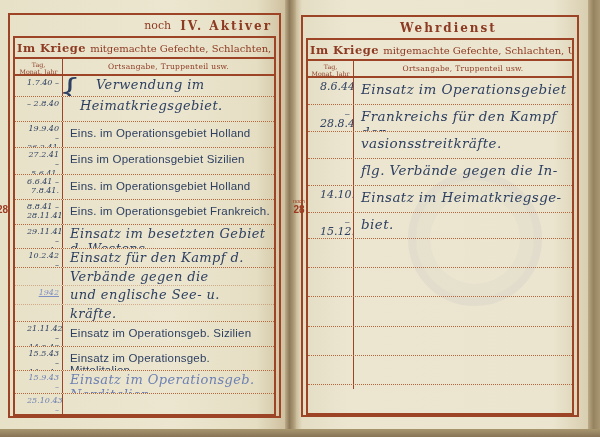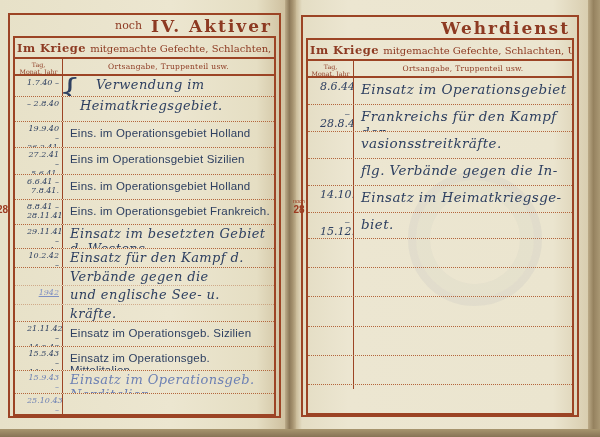--- a/index.html
+++ b/index.html
@@ -22,23 +22,23 @@
 
   .pagenum { position: absolute; top: 1px; font-size: 9px; color: #574733; letter-spacing: 1px; }
   .pn-left { left: 127px; } .pn-right { left: 427px; }
 
   .pagebox { position: absolute; border: 2px solid #9c4425; }
   .lp { left: 8px;  top: 13px; width: 273px; height: 405px; }
   .rp { left: 5px;  top: 15px; width: 278px; height: 402px; }
 
   .titlerow { height: 21px; display: flex; align-items: center; color: #8d3a22; padding: 0 7px; }
   .lp .titlerow { justify-content: flex-end; }
-  .rp .titlerow { justify-content: flex-end; margin-left: 17px; }
+  .rp .titlerow { justify-content: center; margin-left: 17px; }
   .title-prefix { font-size: 11px; margin-right: 9px; }
-  .title-main { font-size: 17px; font-weight: bold; letter-spacing: 2px; }
+  .title-main { font-size: 12px; font-weight: bold; letter-spacing: 2px; }
 
   .tablebox { position: absolute; left: 3px; right: 3px; top: 21px; bottom: 0;
               border: 2px solid #9c4425; display: flex; flex-direction: column; }
   .kriege { border-bottom: 2px solid #9c4425; text-align: center; color: #8d3a22;
             font-size: 10px; padding: 3px 2px 2px; white-space: nowrap; overflow: hidden; }
   .kriege .hb { font-size: 11.5px; font-weight: bold; letter-spacing: .5px; margin-right: 4px; }
   .colhead { display: flex; border-bottom: 2px solid #9c4425; height: 17px; color: #8d3a22; }
   .colhead .dc { width: 48px; border-right: 1.5px solid #9c4425; font-size: 6.3px;
                  text-align: center; line-height: 7px; padding-top: 2px; }
   .rp-table .colhead .dc { width: 46px; }

